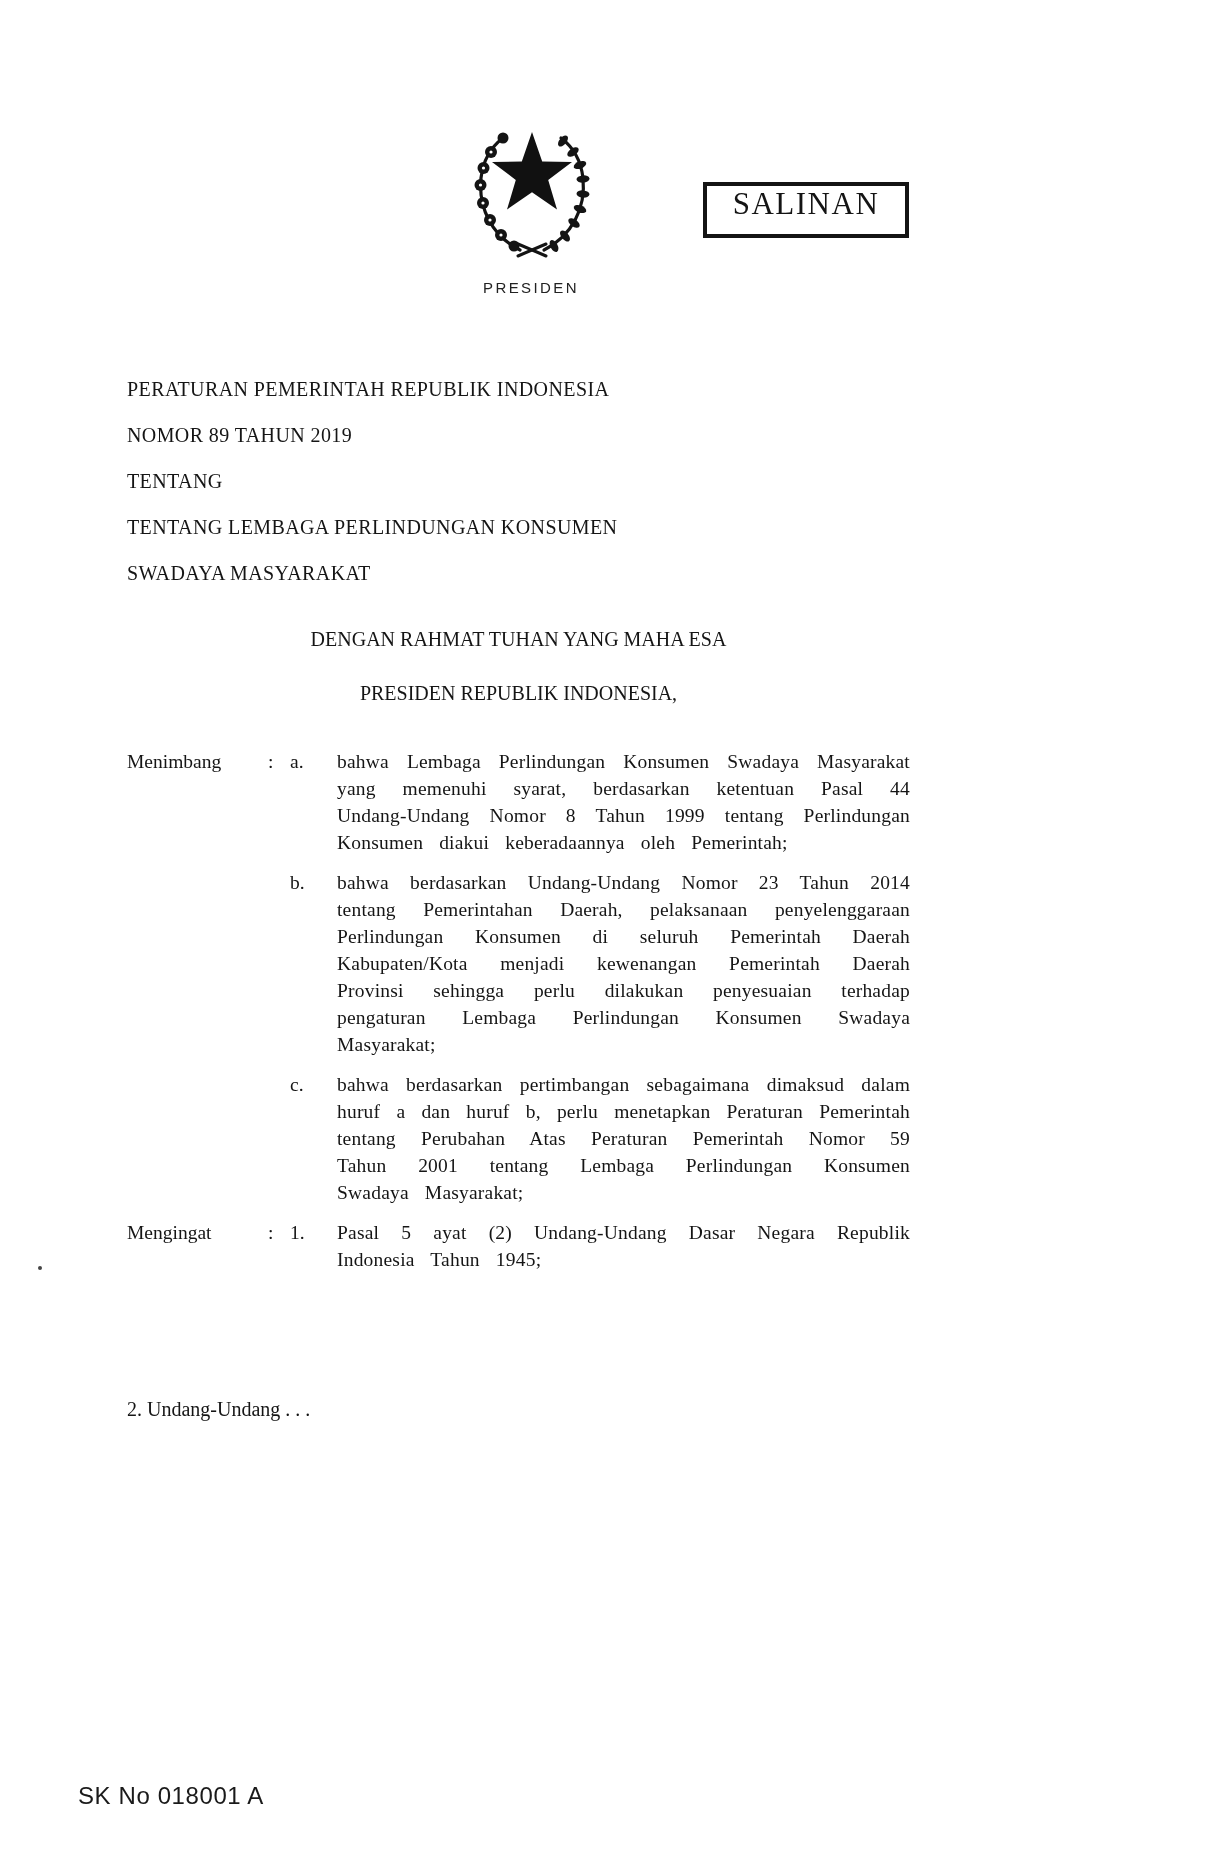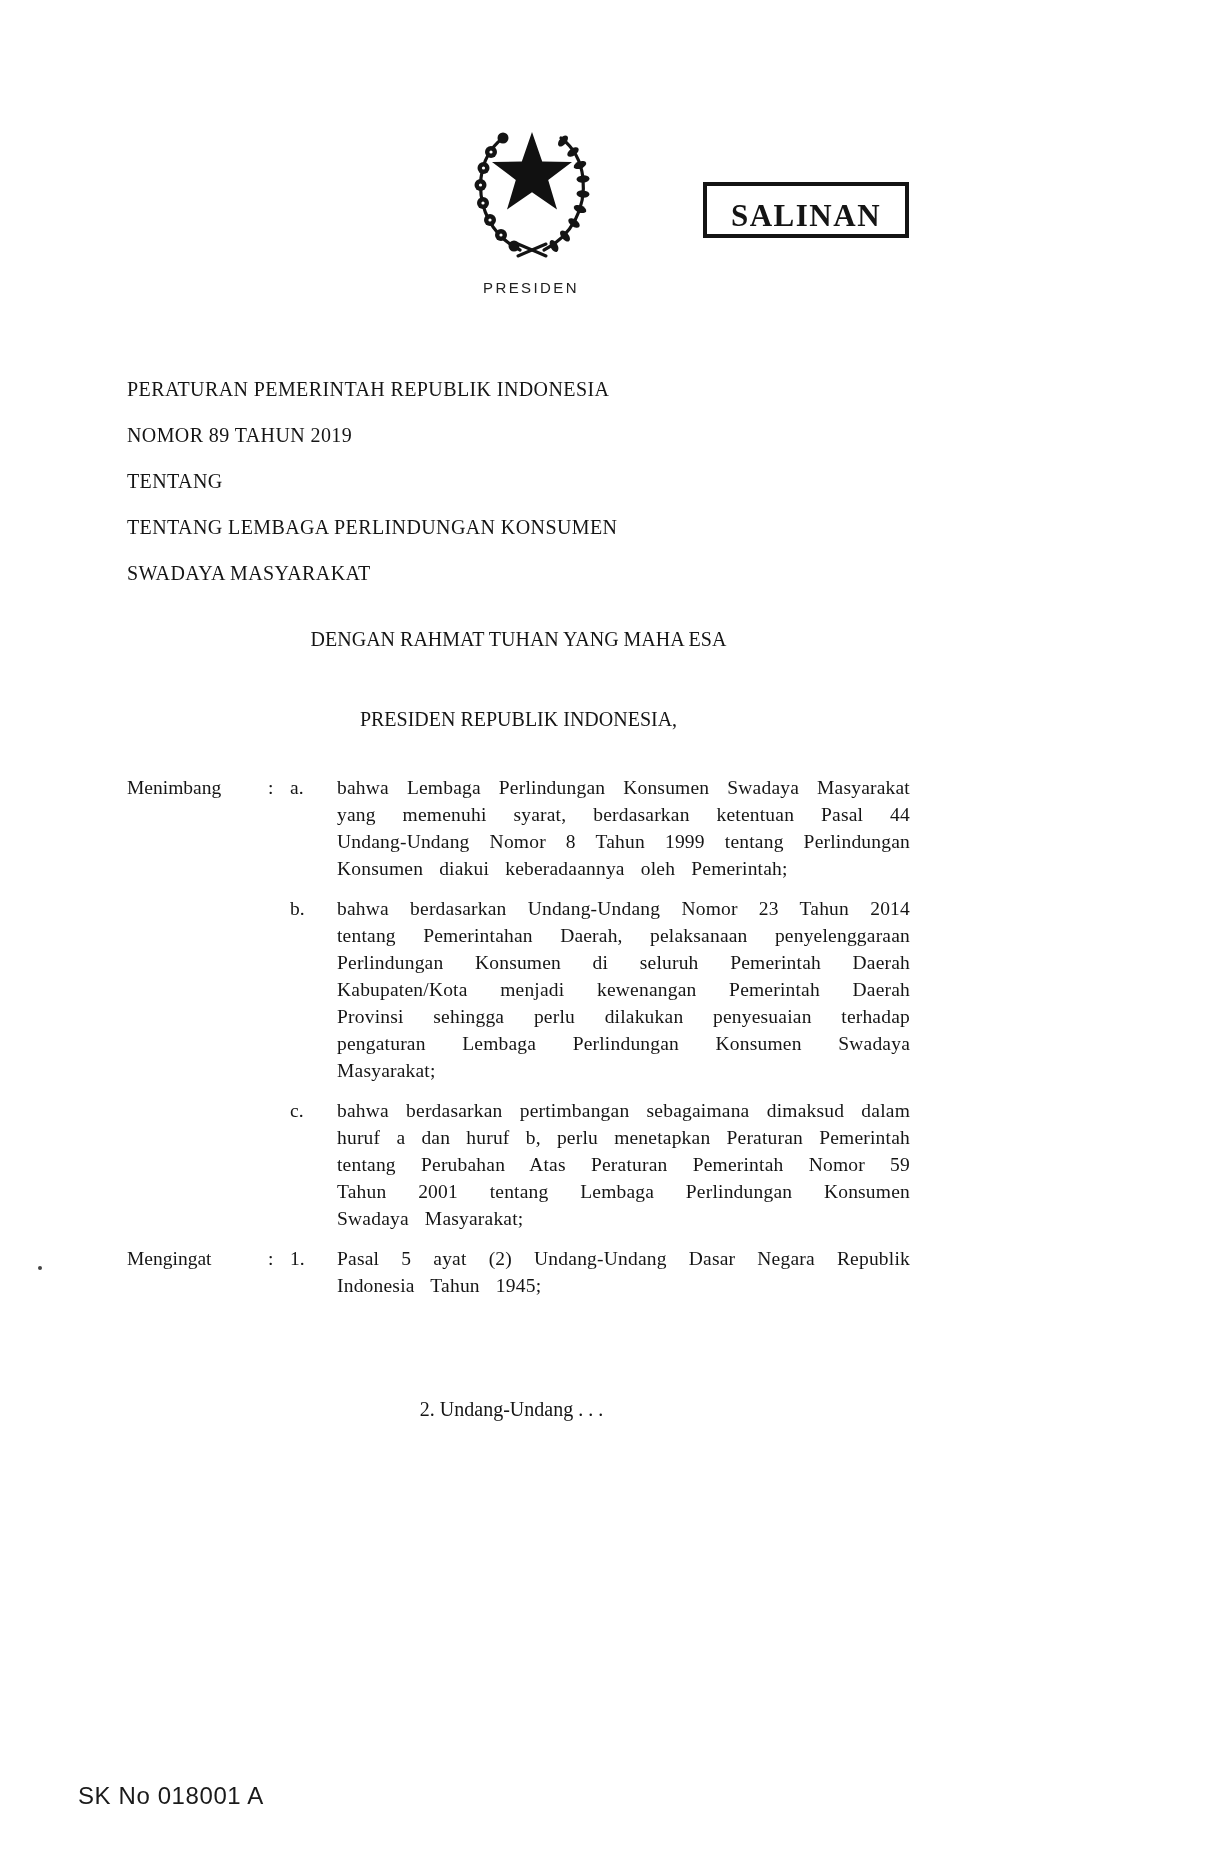--- a/index.html
+++ b/index.html
@@ -18,37 +18,37 @@
   .letterhead {
     position: absolute; left: 331px; top: 276px; width: 400px;
     text-align: center;
     font-family: "Liberation Sans", sans-serif;
     font-size: 15px; letter-spacing: 2.4px; line-height: 23px;
     color: #222;
   }
   .stamp {
     position: absolute; left: 703px; top: 182px; width: 206px; height: 56px;
     border: 4px solid #141414;
-    display: flex; align-items: flex-end; justify-content: center;
-    font-size: 31px; font-weight: bold; letter-spacing: 1.5px; color: #141414;
+    display: flex; align-items: flex-start; justify-content: center;
+    font-size: 31px; font-weight: normal; letter-spacing: 1.5px; color: #141414;
   }
   .content { position: absolute; left: 127px; top: 366px; width: 783px; font-size: 20px; }
   .title-line { text-align: left; line-height: 46px; letter-spacing: 0.4px; }
   .invocation { text-align: center; margin-top: 28px; line-height: 30px; }
-  .authority  { text-align: center; margin-top: 50px; line-height: 30px; }
+  .authority  { text-align: center; margin-top: 24px; line-height: 30px; }
   .clauses { margin-top: 40px; font-size: 19.5px; }
   .clause-row { display: grid; grid-template-columns: 141px 22px 47px 1fr; margin-bottom: 13px; }
   .clause-label, .clause-colon, .clause-marker { line-height: 27px; }
   .clause-text {
     text-align: justify; line-height: 27px;
     word-spacing: 11px; letter-spacing: 0.2px;
   }
   .catchword {
     position: absolute; left: 127px; top: 1398px; width: 783px;
-    text-align: center; padding-right: 14px; font-size: 20px;
+    text-align: left; padding-right: 14px; font-size: 20px;
   }
   .footer {
     position: absolute; left: 78px; top: 1782px;
     font-family: "Liberation Sans", sans-serif;
     font-size: 24px; letter-spacing: 0.6px; color: #1a1a1a;
   }
   .margin-mark {
     position: absolute; left: 38px; top: 1266px;
     width: 4px; height: 4px; background: #444; border-radius: 50%;
   }

